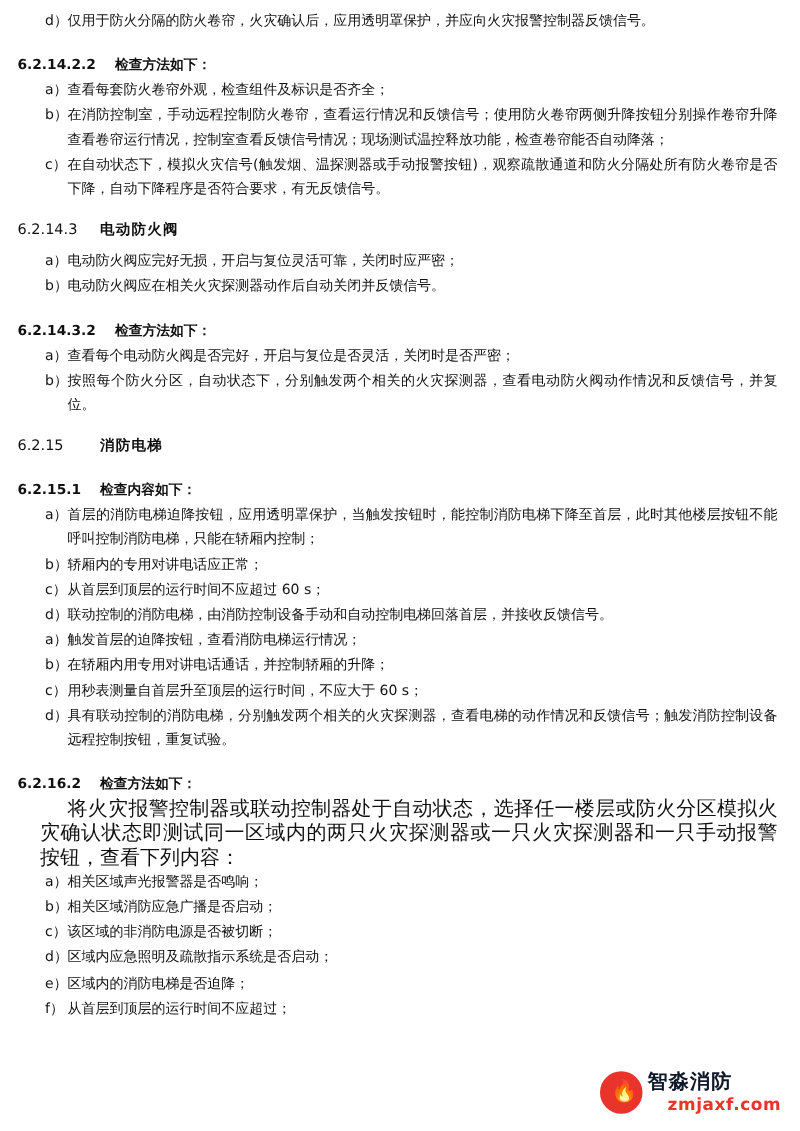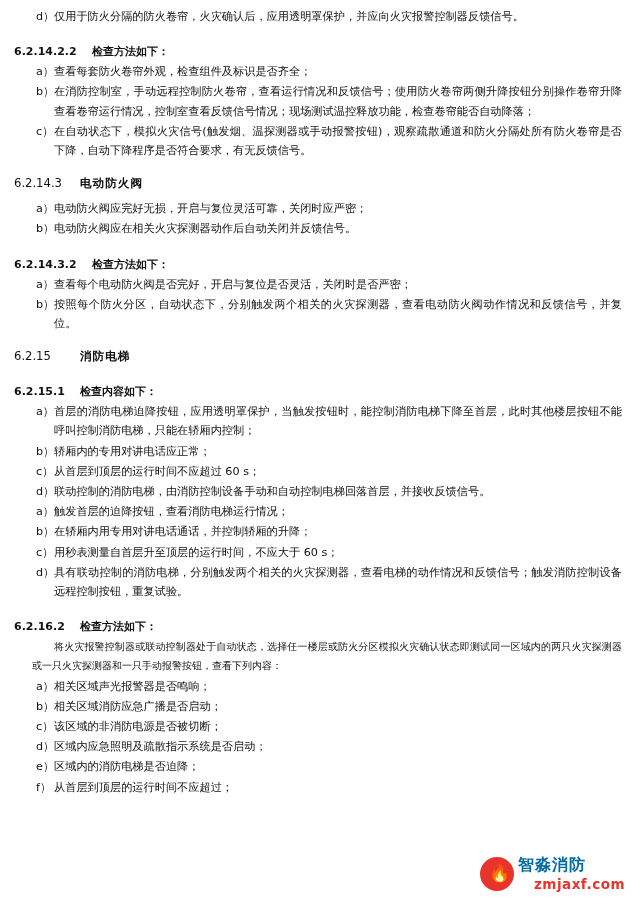--- a/index.html
+++ b/index.html
@@ -75,21 +75,21 @@
     text-align: left;
   }
   .item .body {
     flex: 1 1 auto;
     text-align: justify;
     text-justify: inter-ideograph;
     padding-right: 4px;
   }
   
   .para {
-    font-size: 10px;
+    font-size: 16px;
     line-height: 19.2px;
     margin-top: 1px;
     padding-left: 40px;
     padding-right: 4px;
     text-align: justify;
     text-justify: inter-ideograph;
     text-indent: 0;
   }
   .para.indent2 { text-indent: 22px; padding-left: 18px; }
 
@@ -120,21 +120,21 @@
     font-size: 17px;
     line-height: 21px;
     text-align: center;
   }
   .wm-text1 {
     position: absolute;
     left: 38px;
     top: 2px;
     font-size: 16px;
     line-height: 20px;
-    color: #0369a1;
+    color: #0f172a;
     font-weight: bold;
     letter-spacing: 1px;
   }
   .wm-text2 {
     position: absolute;
     left: 38px;
     top: 23px;
     font-size: 13.5px;
     line-height: 17px;
     color: #e8342a;

